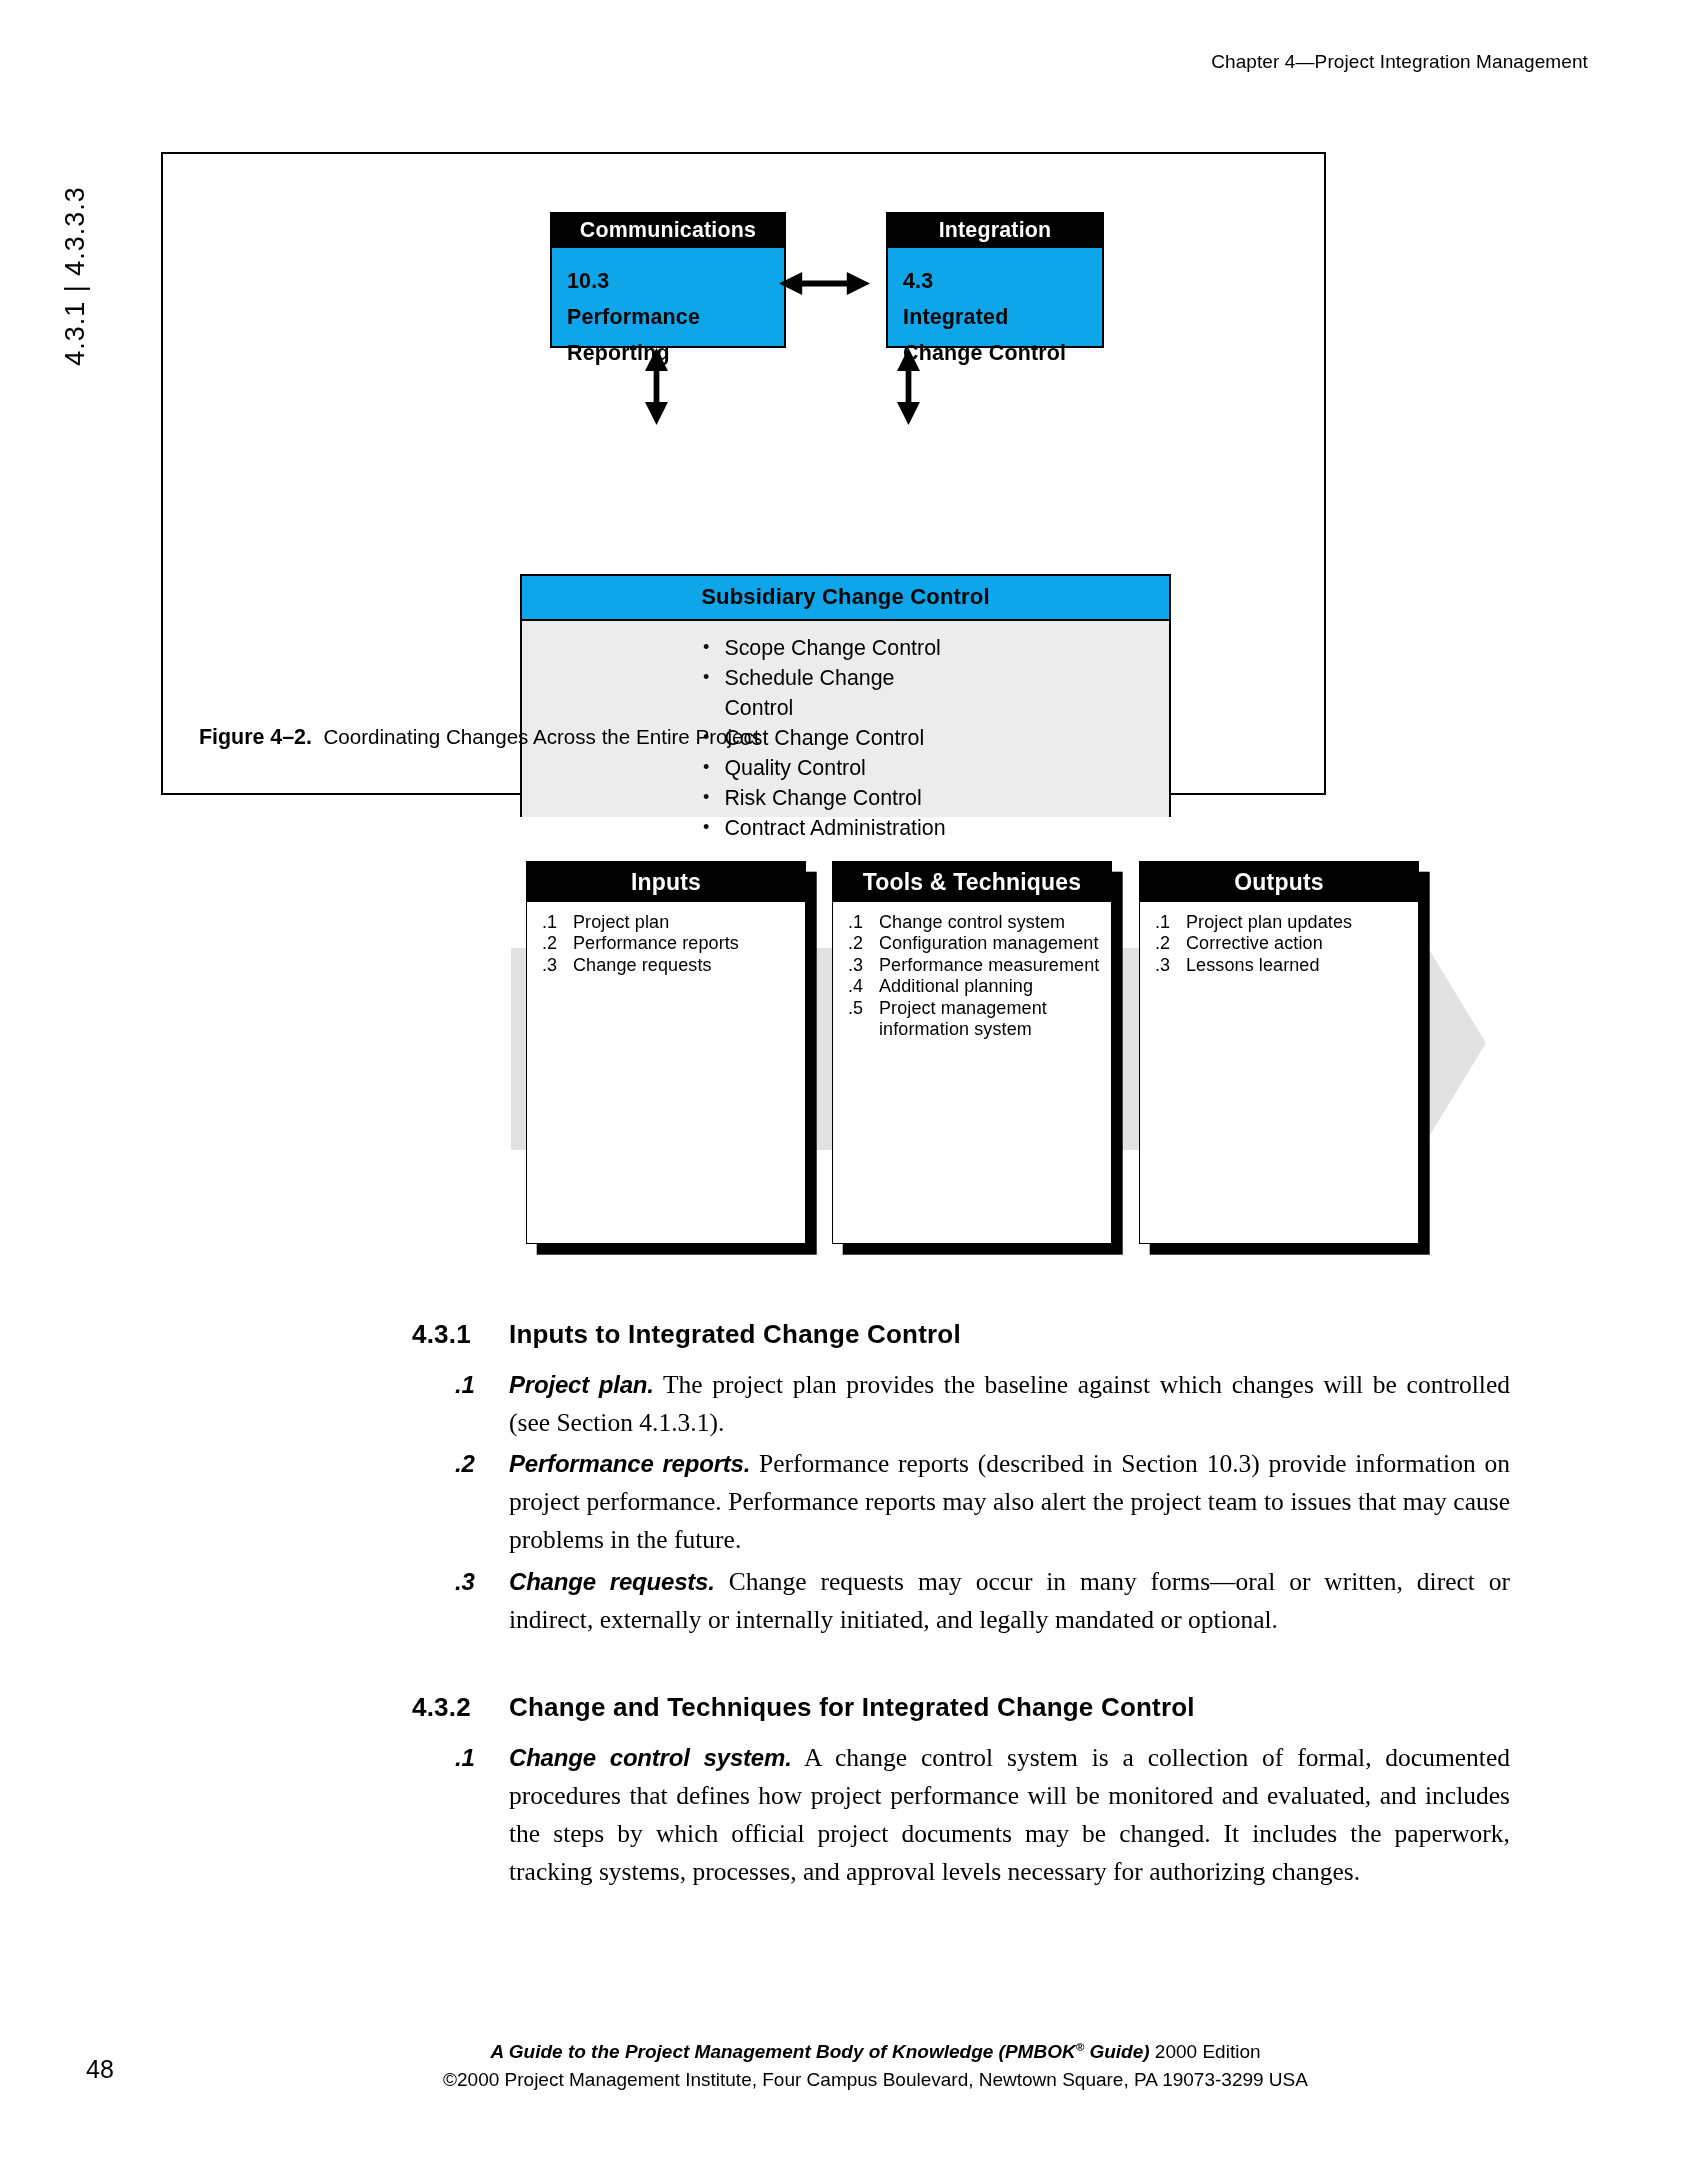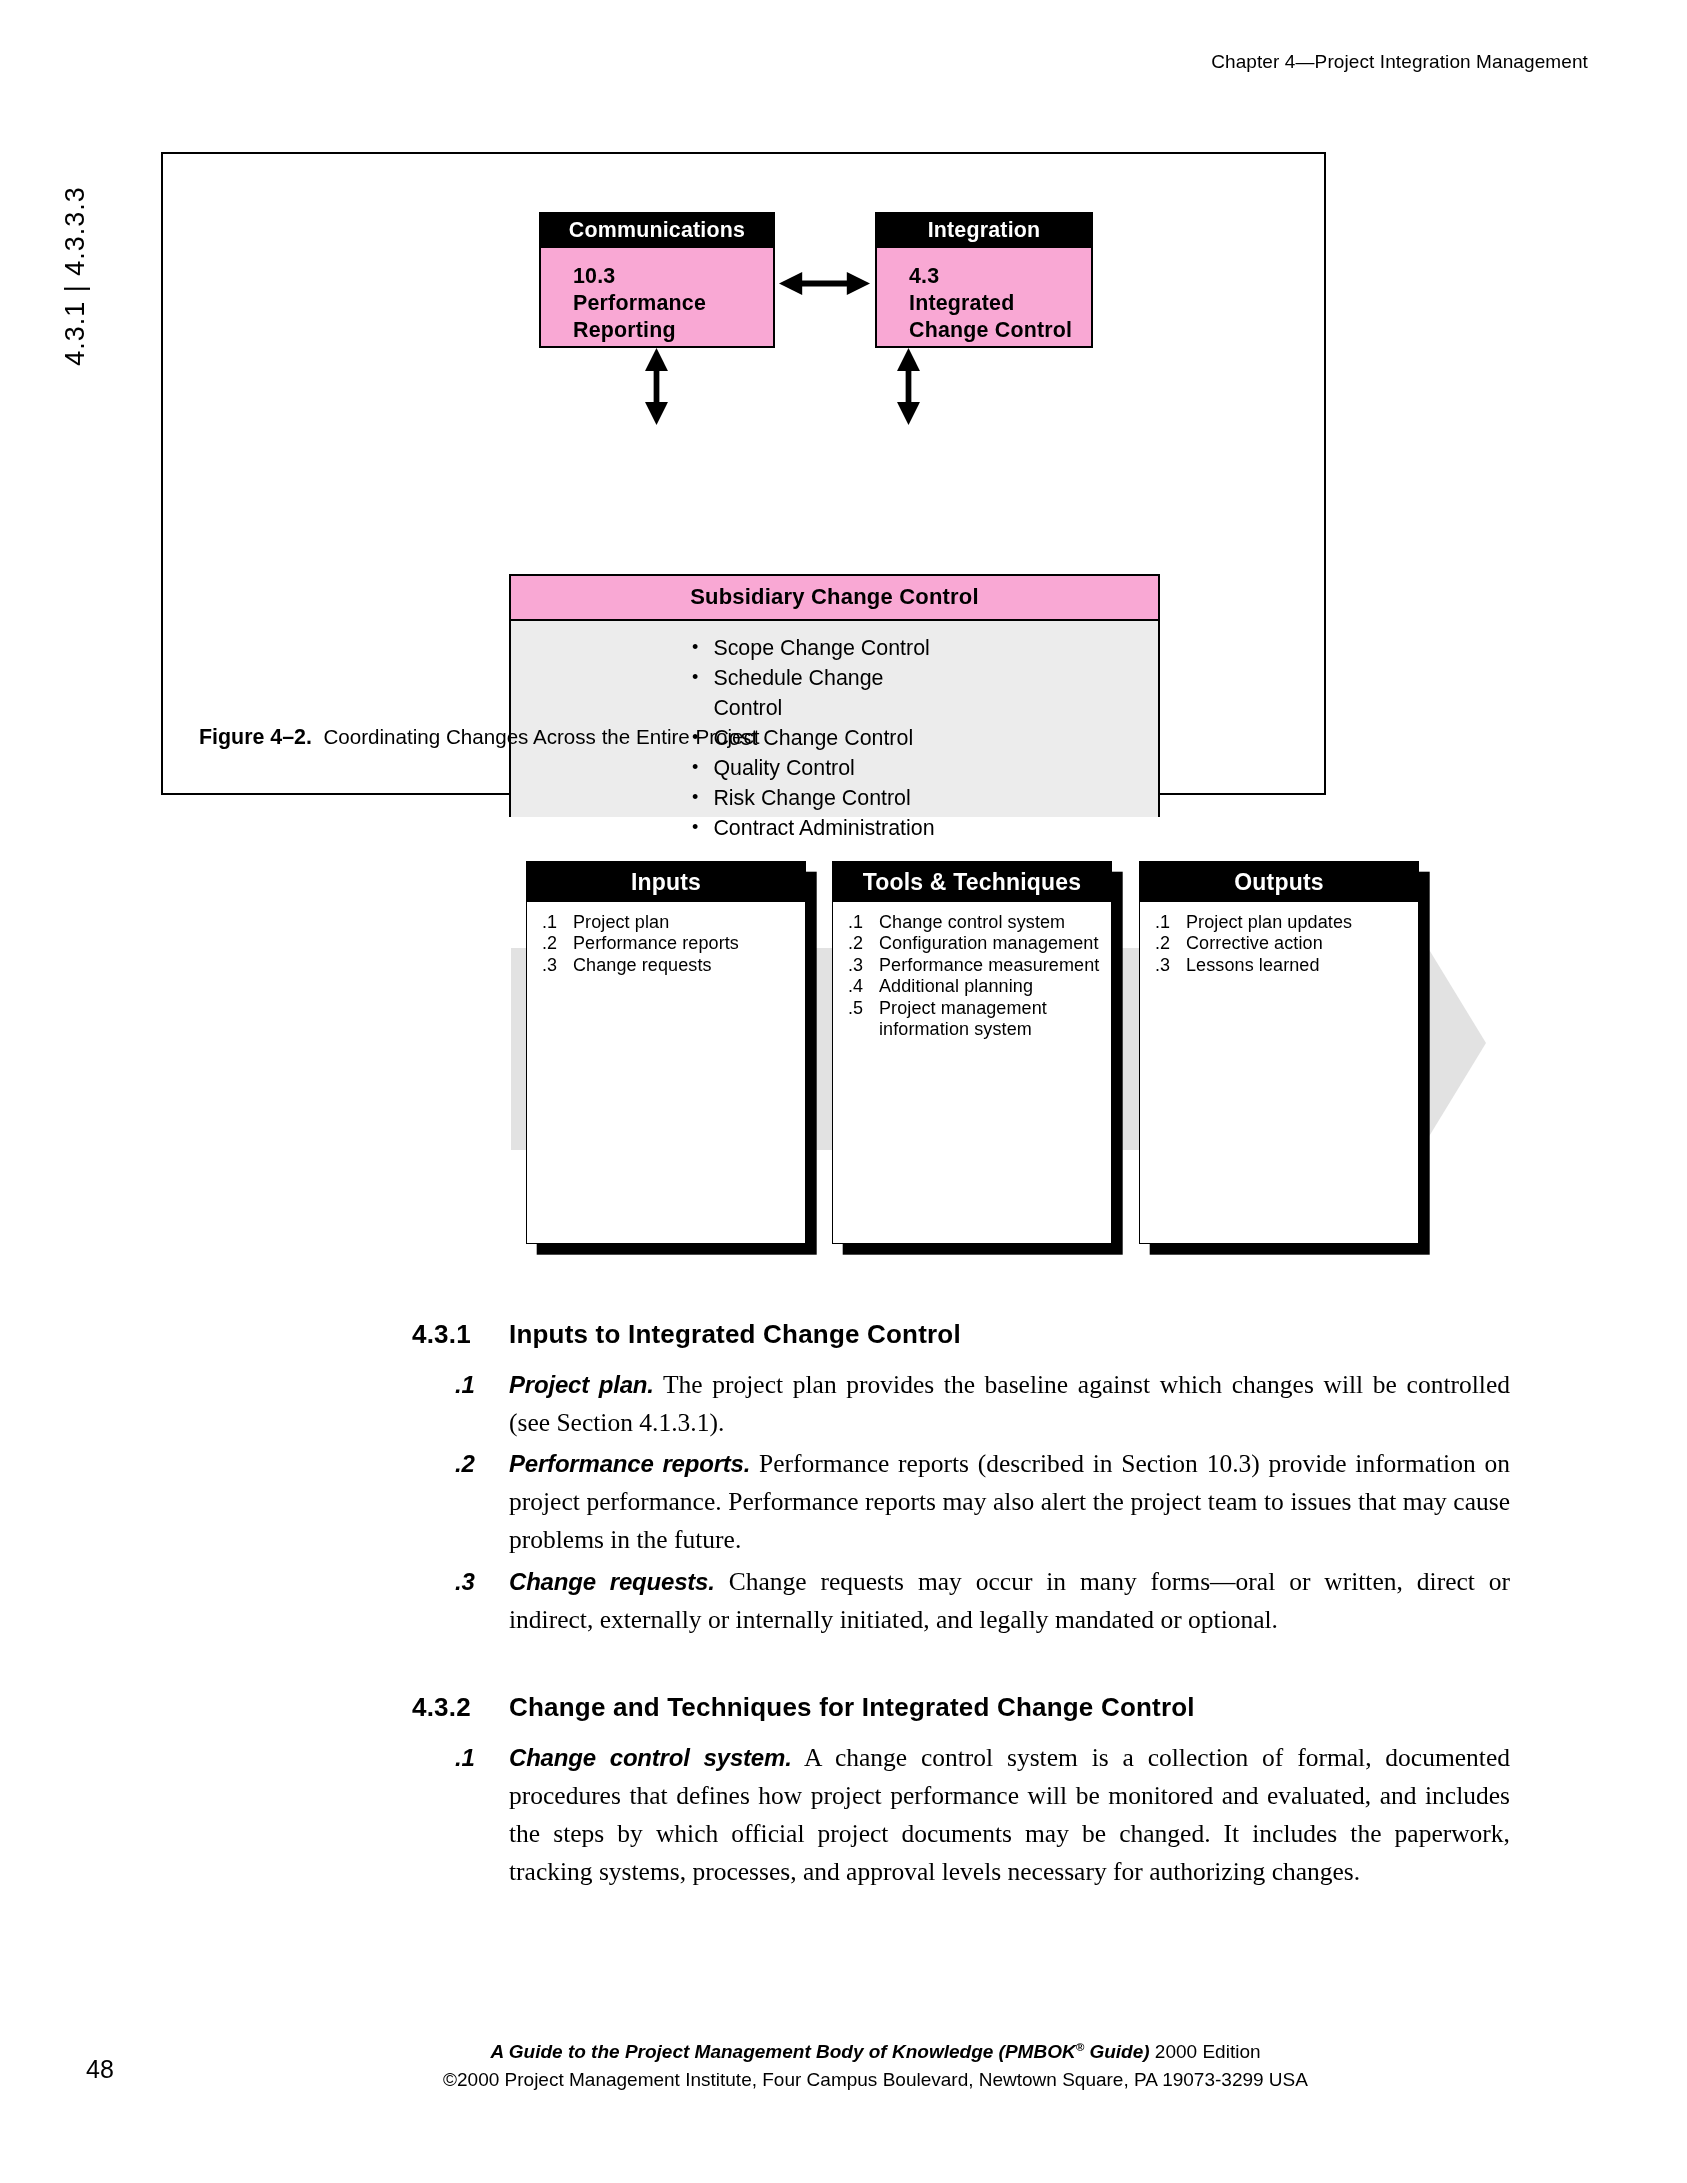--- a/index.html
+++ b/index.html
@@ -55,37 +55,38 @@
     border: 2.5px solid #000;
     box-sizing: border-box;
     background: #fff;
   }
 
   
   .fig-box {
     position: absolute;
     border: 2.5px solid #000;
     box-sizing: border-box;
-    background: #f9a8d4;
+    background: #0ea5e9;
+    margin-left: 11px;
   }
   .fig-box-head {
     background: #000;
     color: #fff;
     font-weight: bold;
     text-align: center;
     font-size: 21.4px;
     line-height: 33px;
     height: 34px;
     letter-spacing: 0.2px;
   }
   .fig-box-body {
     font-weight: bold;
     font-size: 21.4px;
-    line-height: 27px;
-    padding: 15px 0 0 32px;
+    line-height: 36px;
+    padding: 15px 0 0 15px;
     letter-spacing: 0.2px;
   }
 
   #box-communications { left: 376px; top: 58px;  width: 236px; height: 136px; }
   #box-integration    { left: 712px; top: 58px;  width: 218px; height: 136px; }
 
   #box-subsidiary {
     left: 346px; top: 420px; width: 651px; height: 243px;
   }
   .sub-title {

